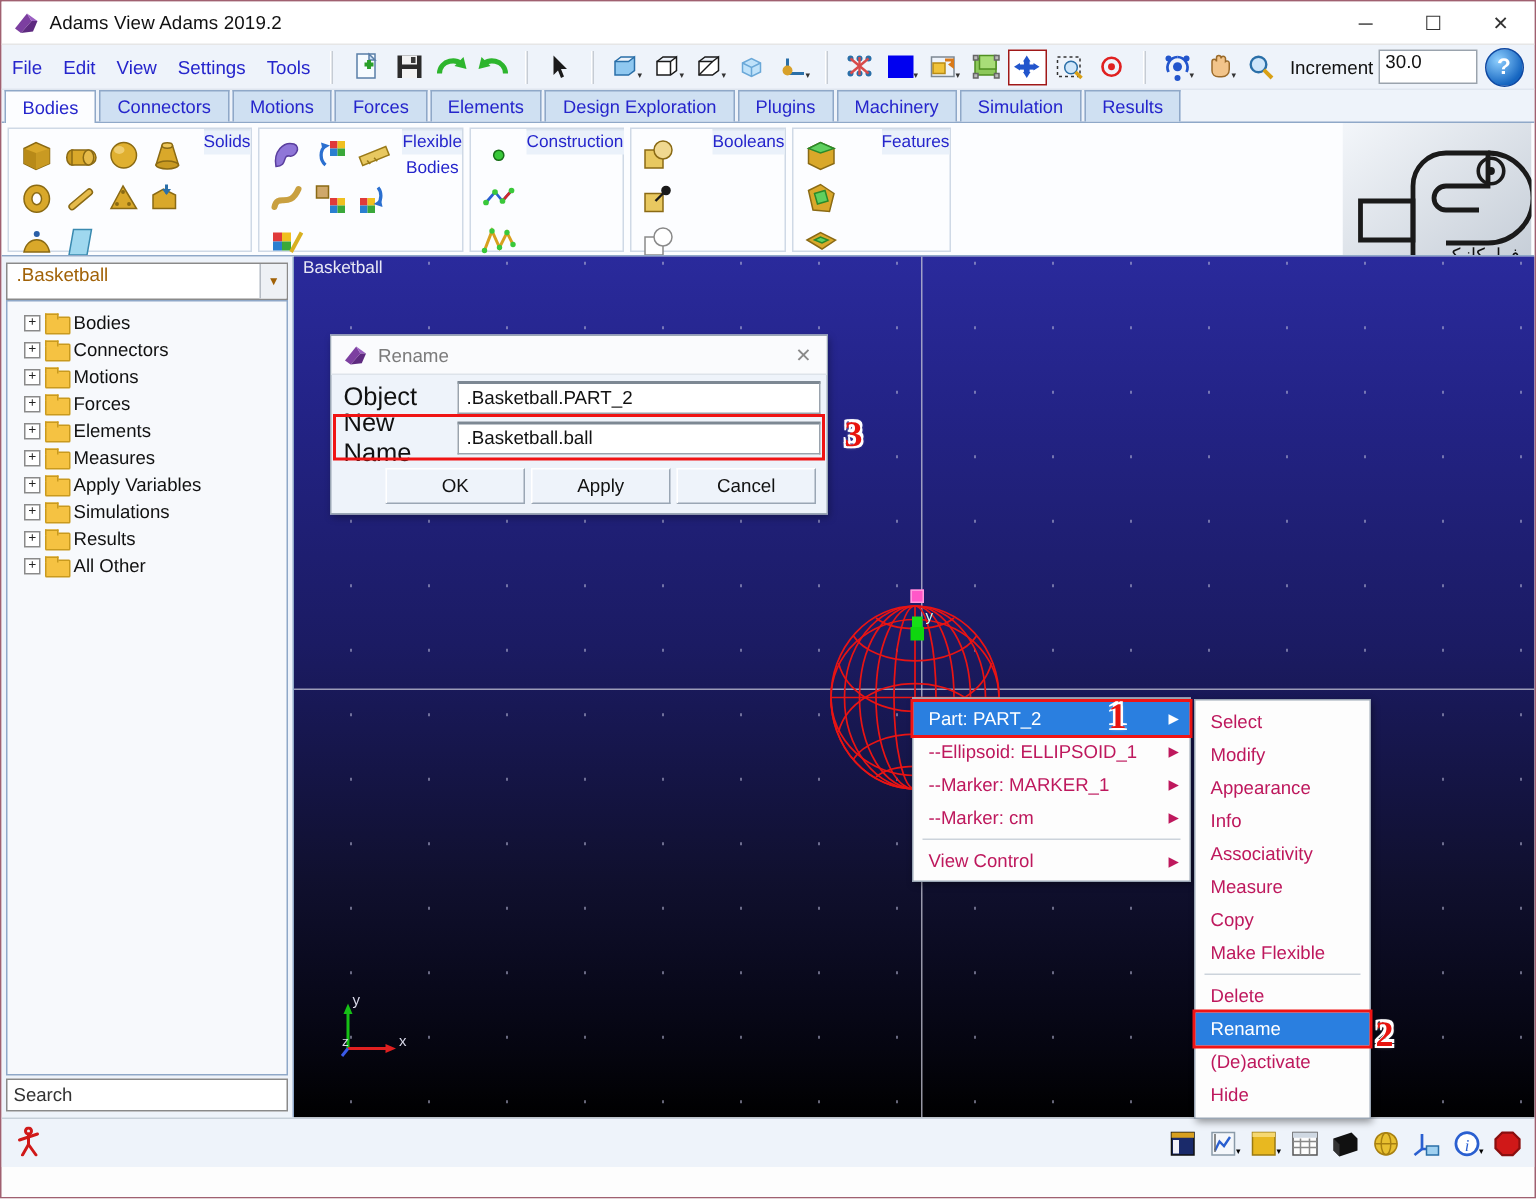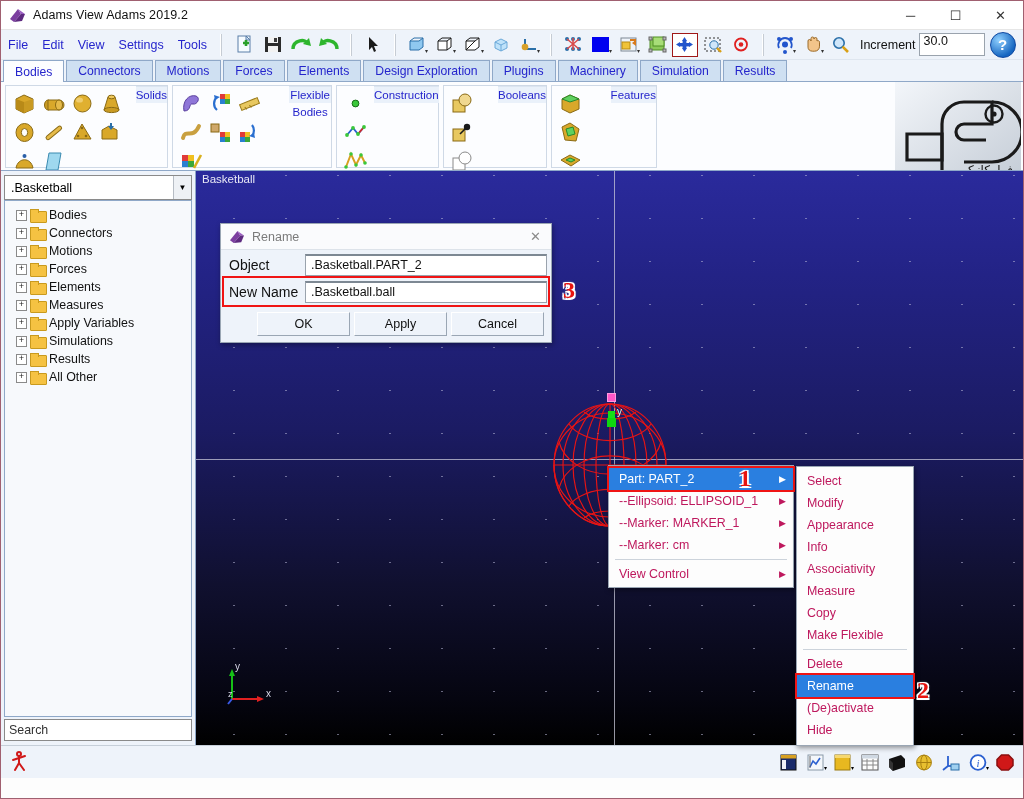--- a/index.html
+++ b/index.html
@@ -68,22 +68,22 @@
   .ric { width:29px; height:29px; display:flex; align-items:center; justify-content:center; }
   .logo-wm { position:absolute; right:2px; top:0px; width:126px; height:100px; }
 
   
   .main { display:flex; height:574px; }
 
   
   .left { width:195px; background:#eef3fa; border-right:1px solid #8fa8c8;
           display:flex; flex-direction:column; padding:4px 3px 0 3px; }
   .combo { height:25px; background:#fff; border:1px solid #8a8a8a; display:flex;
-           align-items:center; justify-content:space-between; padding:0 0 0 6px;
-           font-size:12.5px; color:#000000; }
+           justify-content:space-between; padding:0 0 0 6px;
+           font-size:12.5px; color:#a16207; }
   .combo .arrow { width:18px; height:23px; background:#eef1f5; border-left:1px solid #b6bcc4;
                   display:flex; align-items:center; justify-content:center; font-size:8px; }
   .ltabs { display:flex; margin-top:5px; }
   .ltab { flex:1; height:22px; font-size:12px; color:#2525cc; background:#cfe0f2;
           border:1px solid #8fa8c8; border-bottom:none; display:flex; align-items:center;
           justify-content:center; margin-right:1px; cursor:default; }
   .ltab.active { background:#fcfdff; }
   .tree { flex:1; background:#f7f9fc; border:1px solid #8fa8c8; border-top:1px solid #8fa8c8;
           padding:5px 3px; overflow:hidden; }
   .tnode { display:flex; align-items:center; height:18px; font-size:12.4px; color:#111; }
@@ -125,21 +125,21 @@
   
   .dlg { position:absolute; left:219px; top:222px; width:332px; height:120px;
          background:#eef3fa; border:1px solid #9aa6b4; z-index:30;
          box-shadow:1px 2px 5px rgba(0,0,0,.35); }
   .dlg-tt { height:26px; background:#fafbfd; display:flex; align-items:center;
             border-bottom:1px solid #dde3ea; }
   .dlg-tt .ic { width:16px; height:14px; margin:0 7px 0 8px; }
   .dlg-tt .tx { color:#7b7b7b; font-size:12.5px; }
   .dlg-tt .x { margin-left:auto; margin-right:10px; color:#8a8a8a; font-size:13px; }
   .dlg-row { display:flex; align-items:center; height:25px; margin:2px 4px 0 4px; }
-  .dlg-lab { width:80px; font-size:14px; color:#111; padding-left:4px; }
+  .dlg-lab { width:80px; font-size:17px; color:#111; padding-left:4px; }
   .dlg-inp { flex:1; height:22px; background:#fff; border:1px solid #9aa3ad;
              border-top:2px solid #7d8893; font-size:12.5px; color:#111;
              padding:0 5px; display:flex; align-items:center; }
   .dlg-row.hl { outline:2px solid #f01414; outline-offset:1px; position:relative;
                 background:#eef3fa; }
   .dlg-btns { display:flex; justify-content:flex-end; gap:4px; margin:8px 7px 0 0; }
   .dlg-btn { width:93px; height:24px; background:#eef3fa; border:1px solid #9aa6b4;
              border-top-color:#fff; border-left-color:#fff;
              font-size:12.5px; color:#111; display:flex; align-items:center;
              justify-content:center; cursor:default; }
@@ -457,21 +457,21 @@
           </div>
         <div class="ric">
           <svg width="25" height="25" viewBox="0 0 25 25">
               <polygon points="8,4 20,4 17,21 5,21" fill="#9fd8ef" stroke="#3a8ab0"></polygon>
             </svg>
           </div>
       </div>
       <div class="panel-label">Solids</div>
     </div>
 
-    <div class="panel" style="width:160px;">
+    <div class="panel" style="width:137px;">
       <div class="panel-body">
         <div class="ric">
           <svg width="25" height="25" viewBox="0 0 25 25">
               <path d="M5 20 C3 10, 10 3, 17 5 C22 7, 18 14, 14 13 C9 12, 13 20, 5 20 z" fill="#8f76d8" stroke="#5a3f9e"></path>
             </svg>
           </div>
         <div class="ric">
           <svg width="25" height="25" viewBox="0 0 25 25">
               <g>
                 <rect x="12" y="3" width="5" height="5" fill="#e03a3a"></rect>

